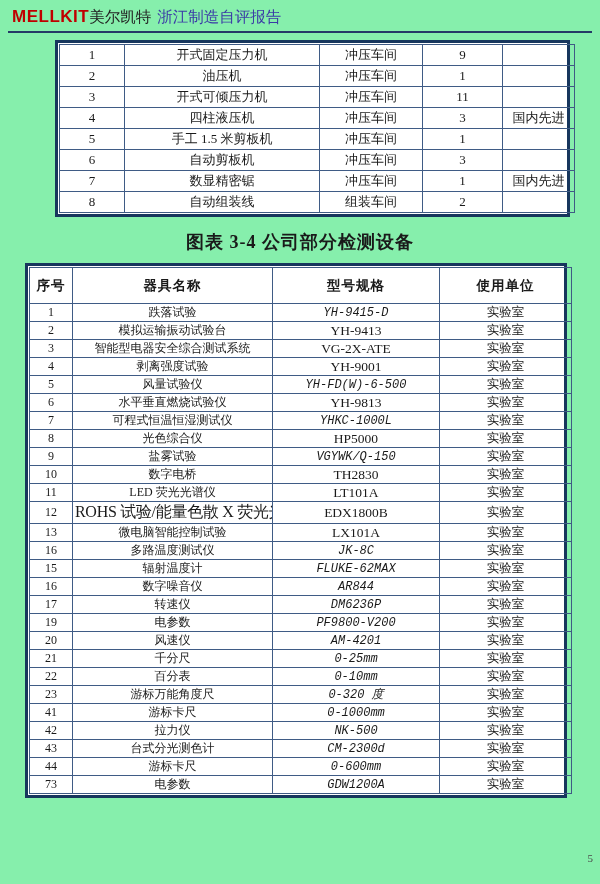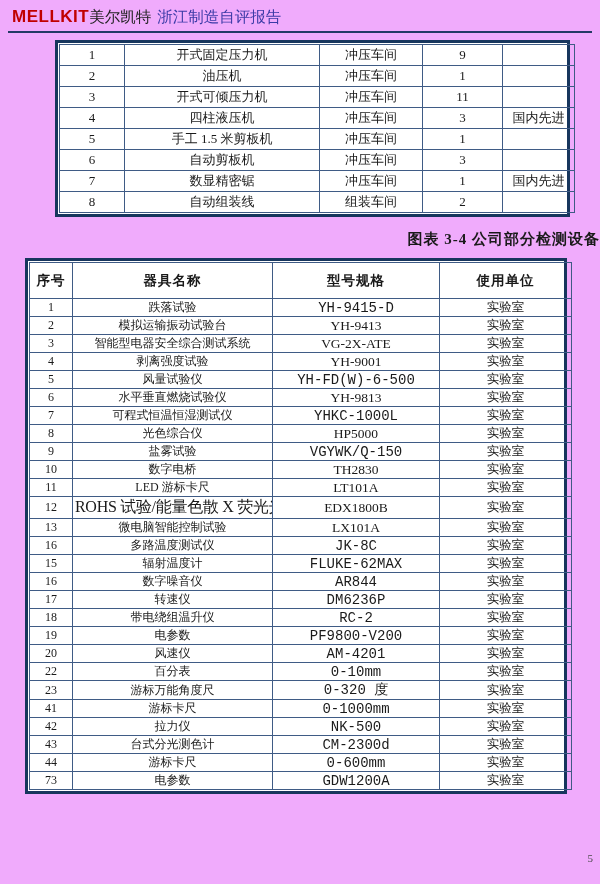--- a/index.html
+++ b/index.html
@@ -13,21 +13,21 @@
   html, body { margin: 0; padding: 0; }
   body {
     width: 600px; height: 884px;
     background: #f3f2ef;
     font-family: "Liberation Serif", "DejaVu Serif", serif;
     color: var(--text-dark);
   }
   .page {
     position: relative;
     width: 600px; height: 884px;
-    background: #f0abfc;
+    background: #86efac;
     overflow: hidden;
   }
   
   .doc-header {
     margin: 0 8px;
     padding: 7px 4px 3px 4px;
     border-bottom: 2px solid #243a66;
     display: flex;
     align-items: baseline;
     white-space: nowrap;
@@ -59,40 +59,41 @@
     vertical-align: middle;
     white-space: nowrap;
     overflow: hidden;
     padding: 0 2px;
   }
 
   .top-table { width: 515px; margin: 7px 0 0 55px; }
   .top-table td { height: 21px; font-size: 13px; }
 
   .caption {
-    text-align: right;
+    text-align: center;
     font-weight: 700;
-    font-size: 15px;
+    font-size: 18px;
     margin: 13px 0 9px 0;
     letter-spacing: 1px;
   }
 
   .main-table { width: 542px; margin: 0 0 16px 25px; }
   .main-table td { height: 18px; font-size: 12px; }
   .main-table tr.hdr td {
     height: 36px;
     font-weight: 700;
     font-size: 13.5px;
     letter-spacing: 1px;
   }
   .main-table td.name.condensed { font-size: 16px; letter-spacing: -0.3px; }
   .main-table td.model-lg { font-size: 13.5px; }
   .main-table td.model-sm {
     font-family: "Liberation Mono", "DejaVu Sans Mono", monospace;
-    font-size: 14px;
+    font-size: 12px;
+    font-style: italic;
   }
   .main-table td.unit { font-size: 12.5px; }
 
   .page-number {
     position: absolute;
     right: 7px;
     top: 852px;
     font-size: 11px;
     color: #4a4a4a;
   }
@@ -250,21 +251,21 @@
             <td class="unit">实验室</td>
           </tr>
           <tr>
             <td class="seq">10</td>
             <td class="name">数字电桥</td>
             <td class="model model-lg">TH2830</td>
             <td class="unit">实验室</td>
           </tr>
           <tr>
             <td class="seq">11</td>
-            <td class="name">LED 游标卡尺</td>
+            <td class="name">LED 荧光光谱仪</td>
             <td class="model model-lg">LT101A</td>
             <td class="unit">实验室</td>
           </tr>
           <tr>
             <td class="seq">12</td>
             <td class="name condensed">ROHS 试验/能量色散 X 荧光光谱仪</td>
             <td class="model model-lg">EDX1800B</td>
             <td class="unit">实验室</td>
           </tr>
           <tr>
@@ -291,38 +292,38 @@
             <td class="model model-sm">AR844</td>
             <td class="unit">实验室</td>
           </tr>
           <tr>
             <td class="seq">17</td>
             <td class="name">转速仪</td>
             <td class="model model-sm">DM6236P</td>
             <td class="unit">实验室</td>
           </tr>
           <tr>
-            <td class="seq">18</td>
-            <td class="name">带电绕组温升仪</td>
-            <td class="model model-sm">RC-2</td>
-            <td class="unit">实验室</td>
-          </tr>
-          <tr>
             <td class="seq">19</td>
             <td class="name">电参数</td>
             <td class="model model-sm">PF9800-V200</td>
             <td class="unit">实验室</td>
           </tr>
           <tr>
             <td class="seq">20</td>
             <td class="name">风速仪</td>
             <td class="model model-sm">AM-4201</td>
             <td class="unit">实验室</td>
           </tr>
           <tr>
+            <td class="seq">21</td>
+            <td class="name">千分尺</td>
+            <td class="model model-sm">0-25mm</td>
+            <td class="unit">实验室</td>
+          </tr>
+          <tr>
             <td class="seq">22</td>
             <td class="name">百分表</td>
             <td class="model model-sm">0-10mm</td>
             <td class="unit">实验室</td>
           </tr>
           <tr>
             <td class="seq">23</td>
             <td class="name">游标万能角度尺</td>
             <td class="model model-sm">0-320 度</td>
             <td class="unit">实验室</td>

